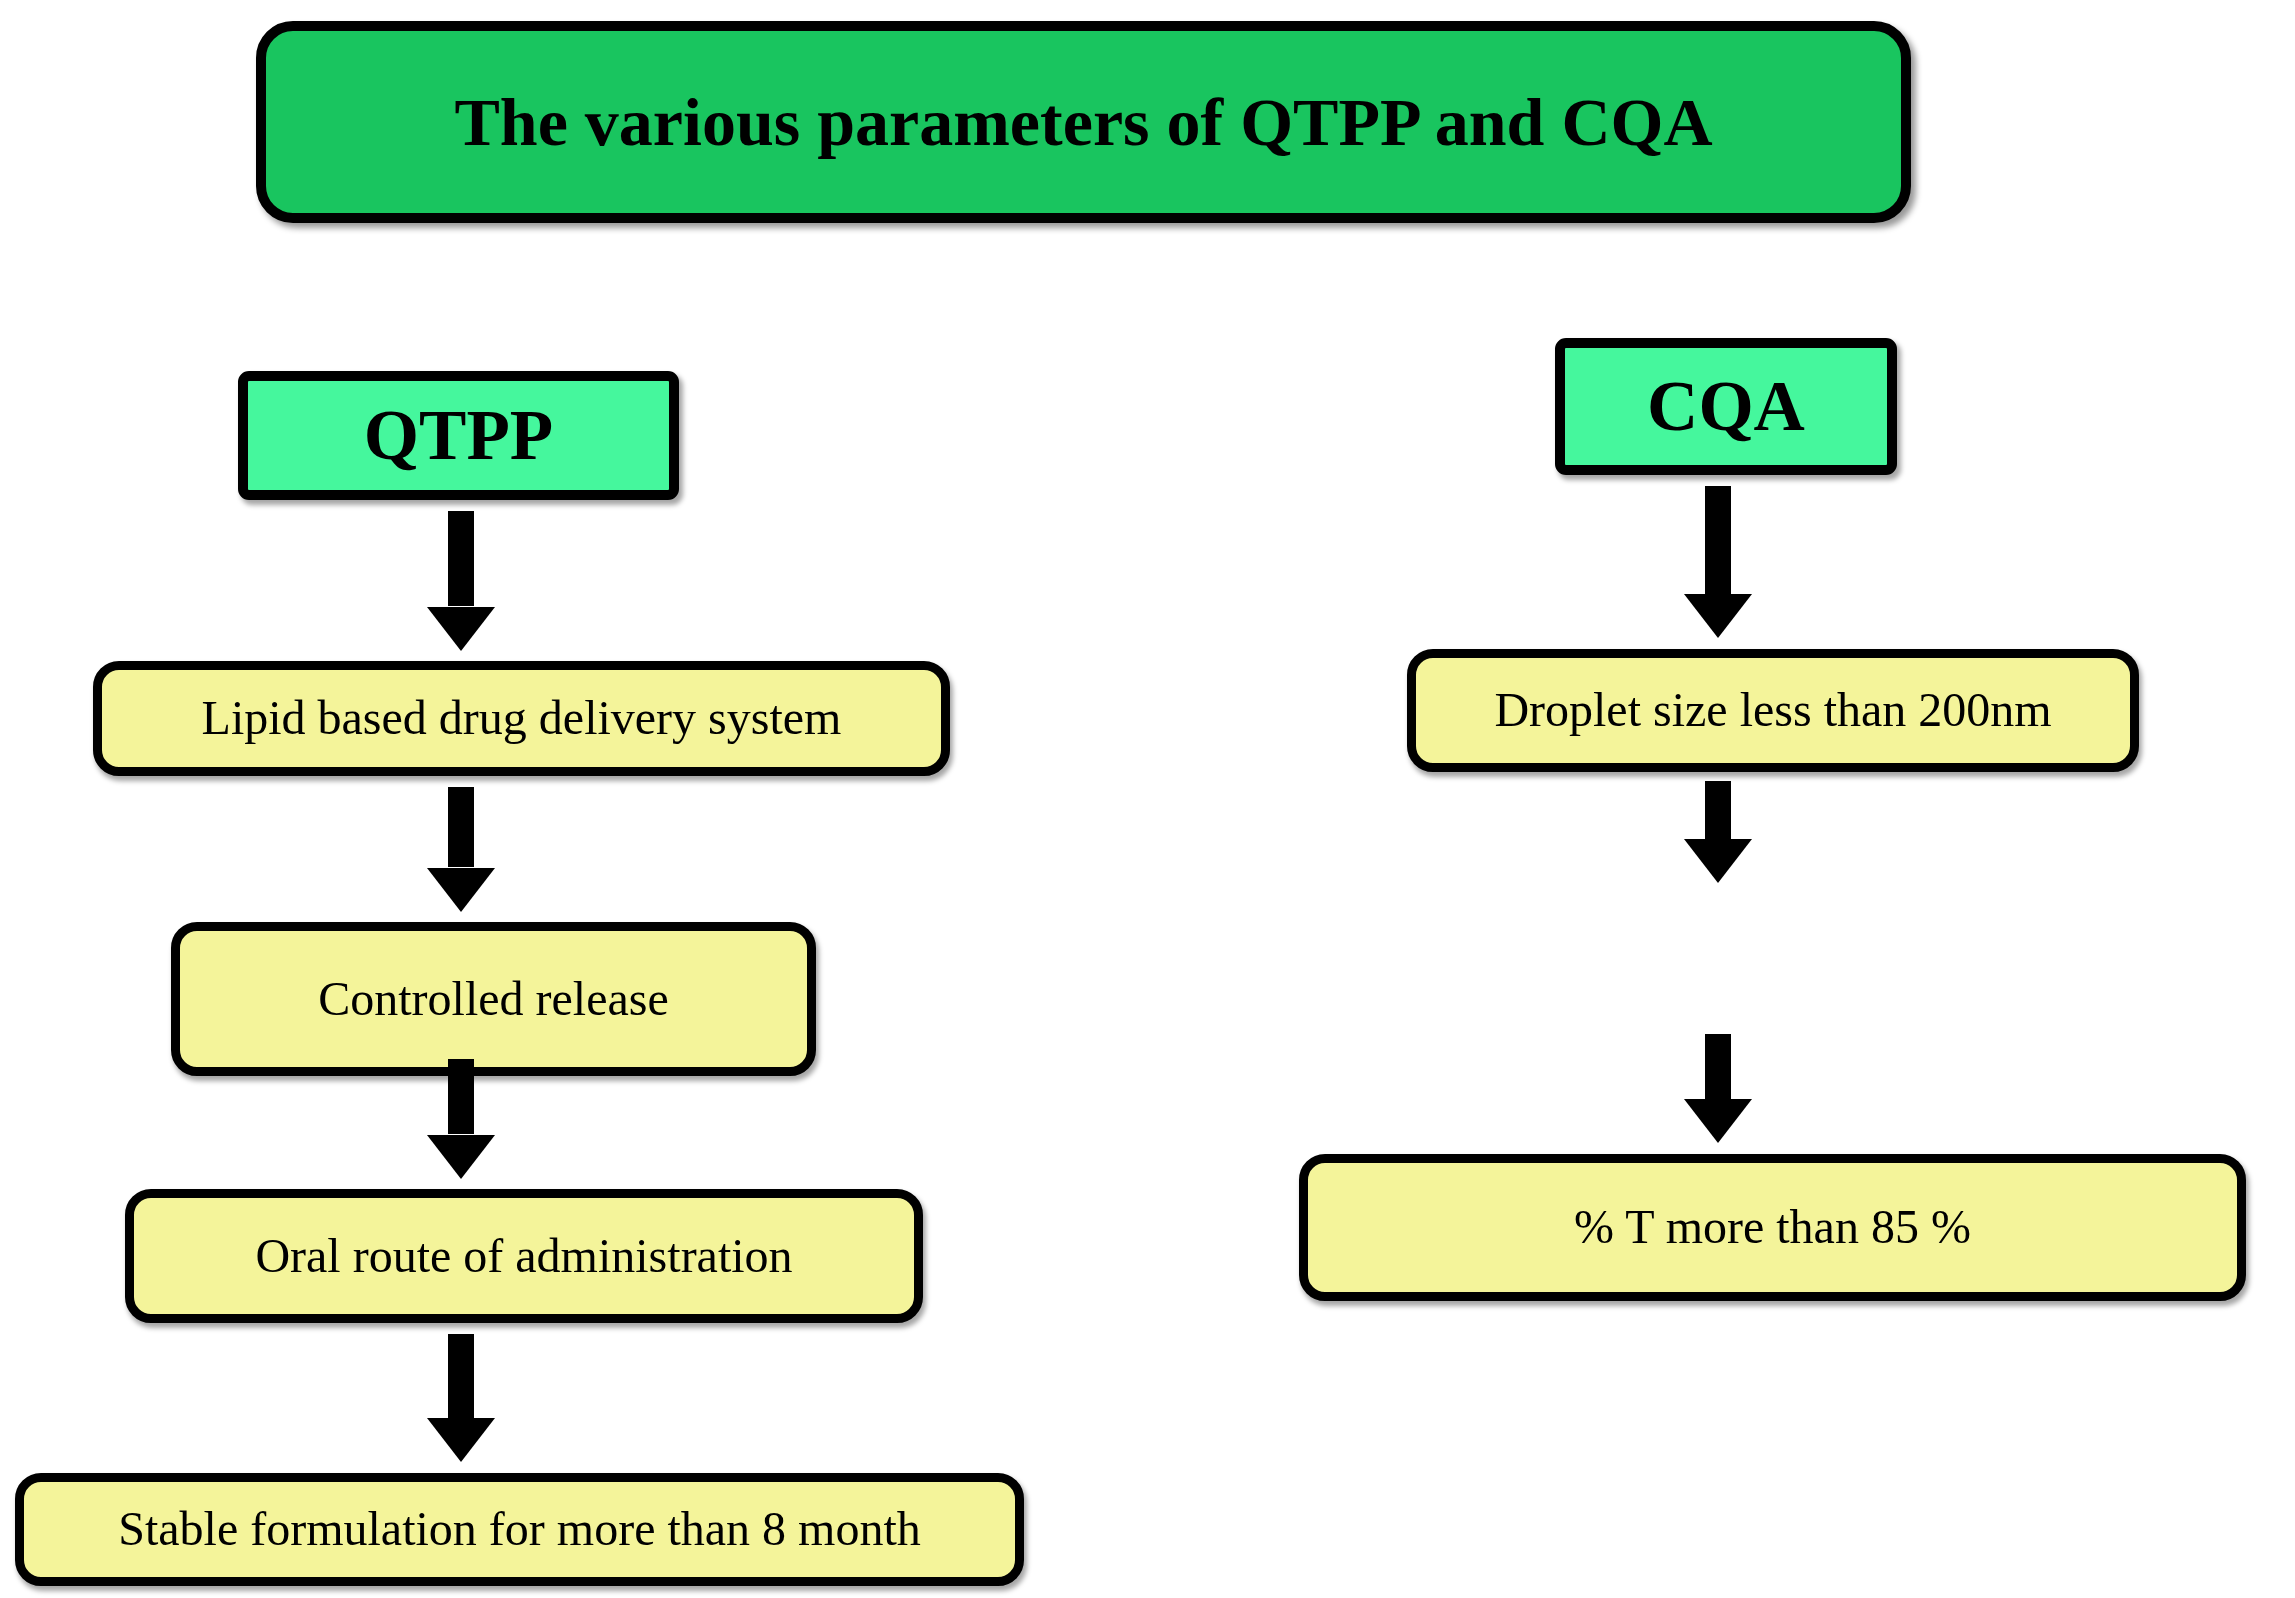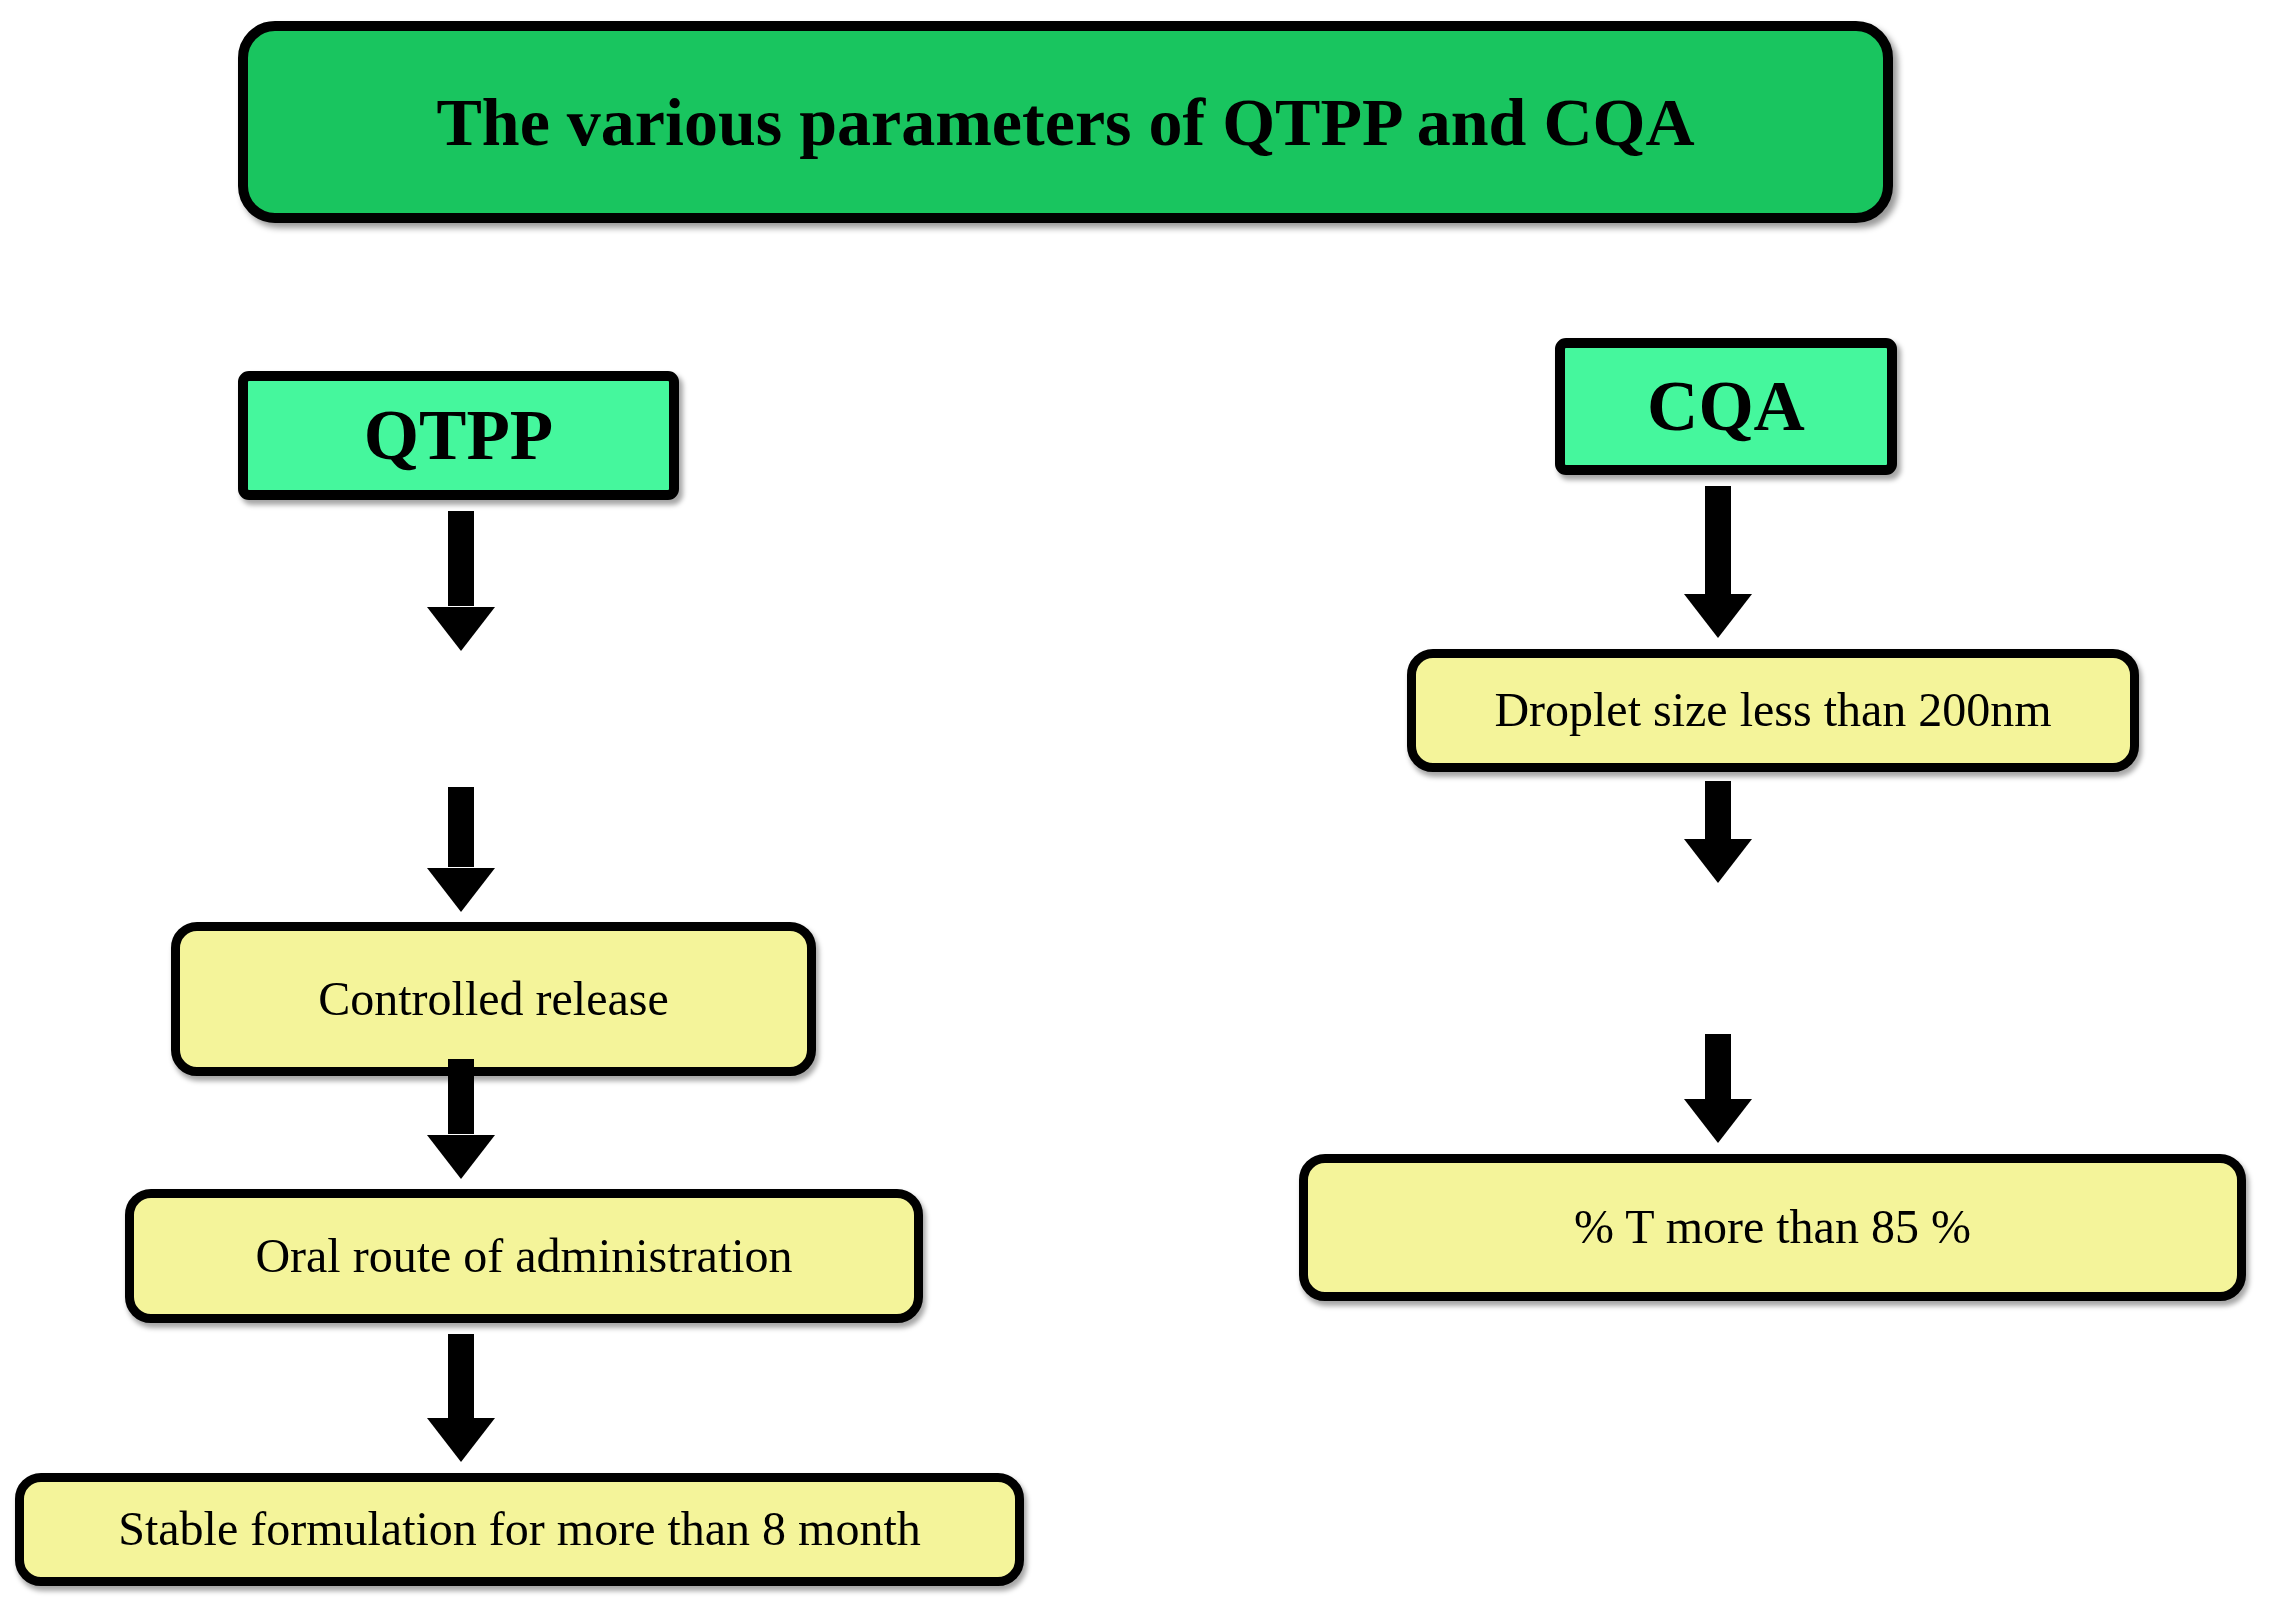--- a/index.html
+++ b/index.html
@@ -18,21 +18,21 @@
   .node {
     position: absolute;
     display: flex;
     align-items: center;
     justify-content: center;
     text-align: center;
     box-sizing: border-box;
     color: #000;
   }
   .title-box {
-    left: 238px; top: 21.4px; width: 1655px; height: 202px;
+    left: 256px; top: 21.4px; width: 1655px; height: 202px;
     background: var(--title-bg, #19C55F);
     border: 10.7px solid var(--border-color, #000);
     border-radius: 37px;
     box-shadow: 4.3px 5px 6.4px rgba(0,0,0,0.40);
     font-size: 68px;
     font-weight: bold;
   }
   .hdr-box {
     background: var(--header-bg, #45F79D);
     border: 10.7px solid var(--border-color, #000);
@@ -91,20 +91,23 @@
     <span>The various parameters of QTPP and CQA</span>
   </div>
 
   <div class="node hdr-box hdr-qtpp">
     <span>QTPP</span>
   </div>
   <div class="node hdr-box hdr-cqa">
     <span>CQA</span>
   </div>
 
+  <div class="node item-box q-item-0">
+    <span>Lipid based drug delivery system</span>
+  </div>
   <div class="node item-box q-item-1">
     <span>Controlled release</span>
   </div>
   <div class="node item-box q-item-2">
     <span>Oral route of administration</span>
   </div>
   <div class="node item-box q-item-3">
     <span>Stable formulation for more than 8 month</span>
   </div>
 

